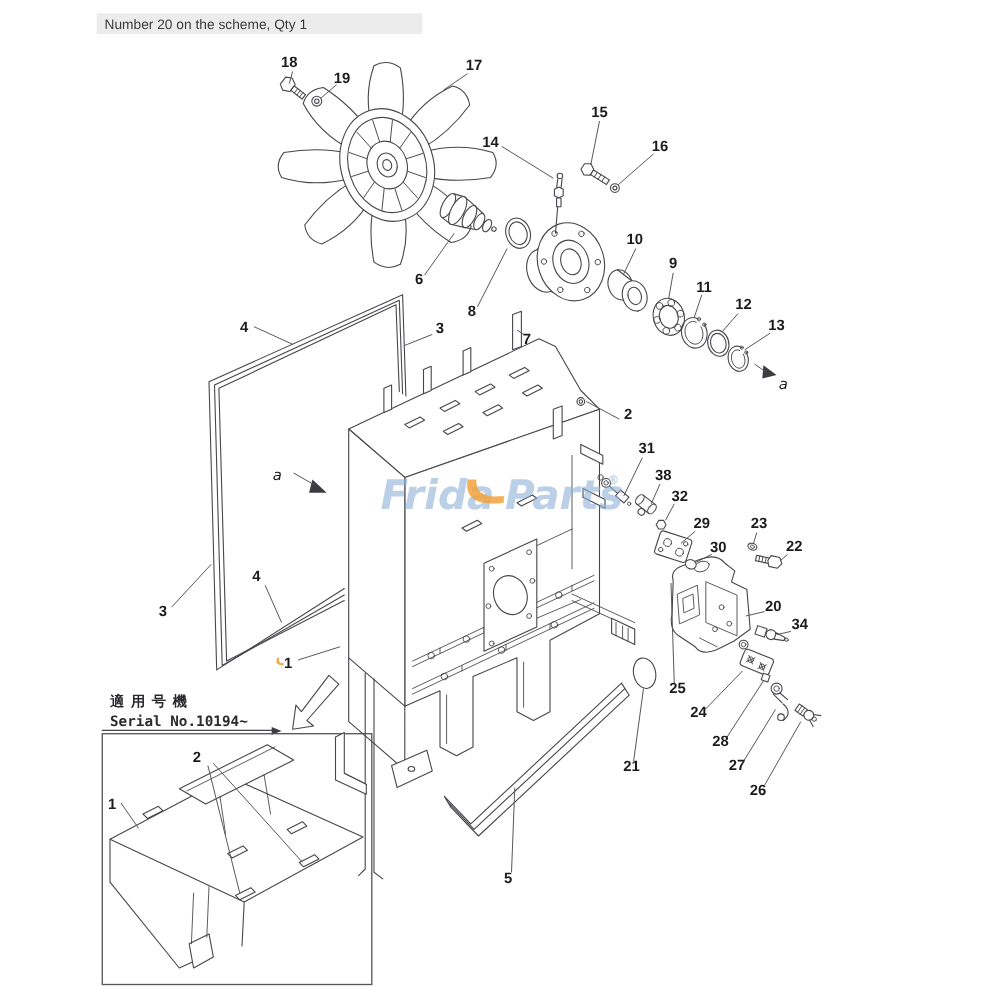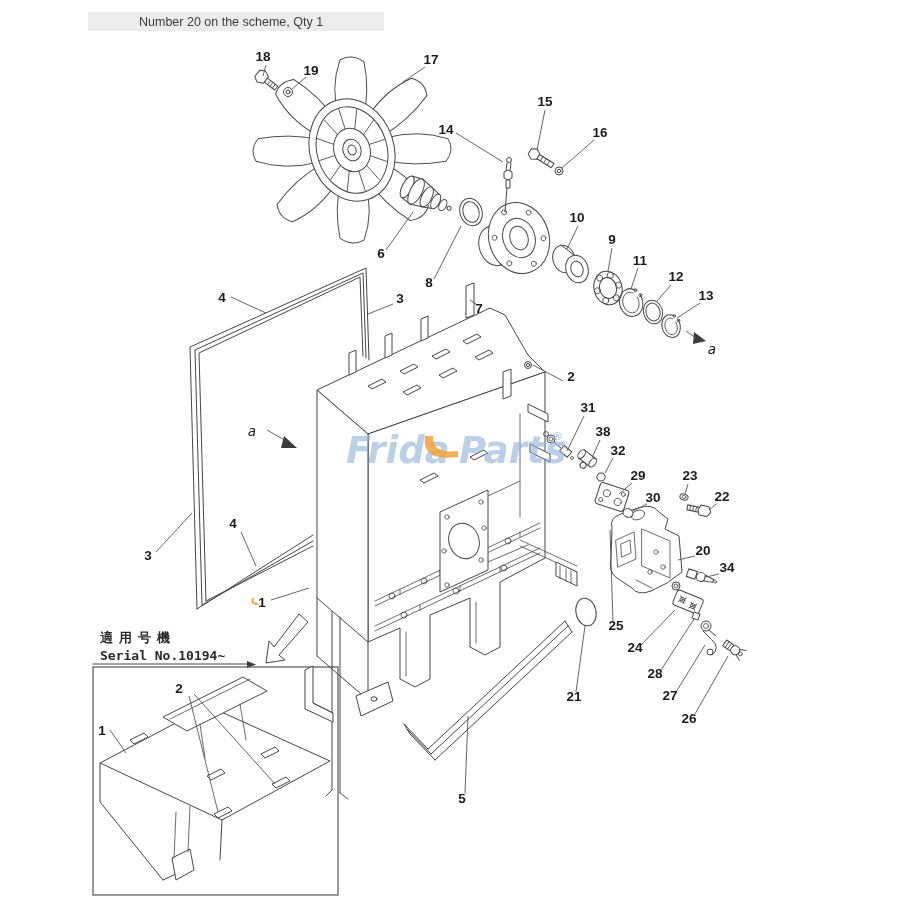--- a/index.html
+++ b/index.html
@@ -1,20 +1,20 @@
 <!DOCTYPE html>
 <html><head>
 <meta charset="utf-8">
 <style>
   html,body{margin:0;padding:0;background:#fff;}
   .page{position:relative;width:900px;height:900px;background:#fff;overflow:hidden;
         font-family:"Liberation Sans",sans-serif;}
   .header-bar{position:absolute;left:88px;top:12px;width:296px;height:19px;
         background:#ececec;display:flex;align-items:center;}
-  .header-bar span{font-size:12.5px;color:#3c3c3c;padding-left:7px;white-space:nowrap;margin-left:44px;}
+  .header-bar span{font-size:12.5px;color:#3c3c3c;padding-left:7px;white-space:nowrap;}
   svg{position:absolute;left:0;top:0;}
   .ln{stroke:#46464c;stroke-width:1;fill:none;stroke-linecap:round;stroke-linejoin:round;}
   .lnt{stroke:#46464c;stroke-width:0.8;fill:none;stroke-linecap:round;stroke-linejoin:round;}
   .wf{fill:#ffffff;stroke:#46464c;stroke-width:1;stroke-linejoin:round;}
   .leader{stroke:#55555a;stroke-width:0.9;fill:none;}
   .callout{font-family:"Liberation Sans",sans-serif;font-weight:bold;font-size:13.5px;
         fill:#1b1b1b;text-anchor:middle;}
   .view-letter{font-family:"DejaVu Sans",sans-serif;font-style:italic;font-weight:400;}
   .wm{font-family:"DejaVu Sans",sans-serif;font-style:italic;font-weight:bold;
         font-size:37px;fill:#8fb2d8;}

